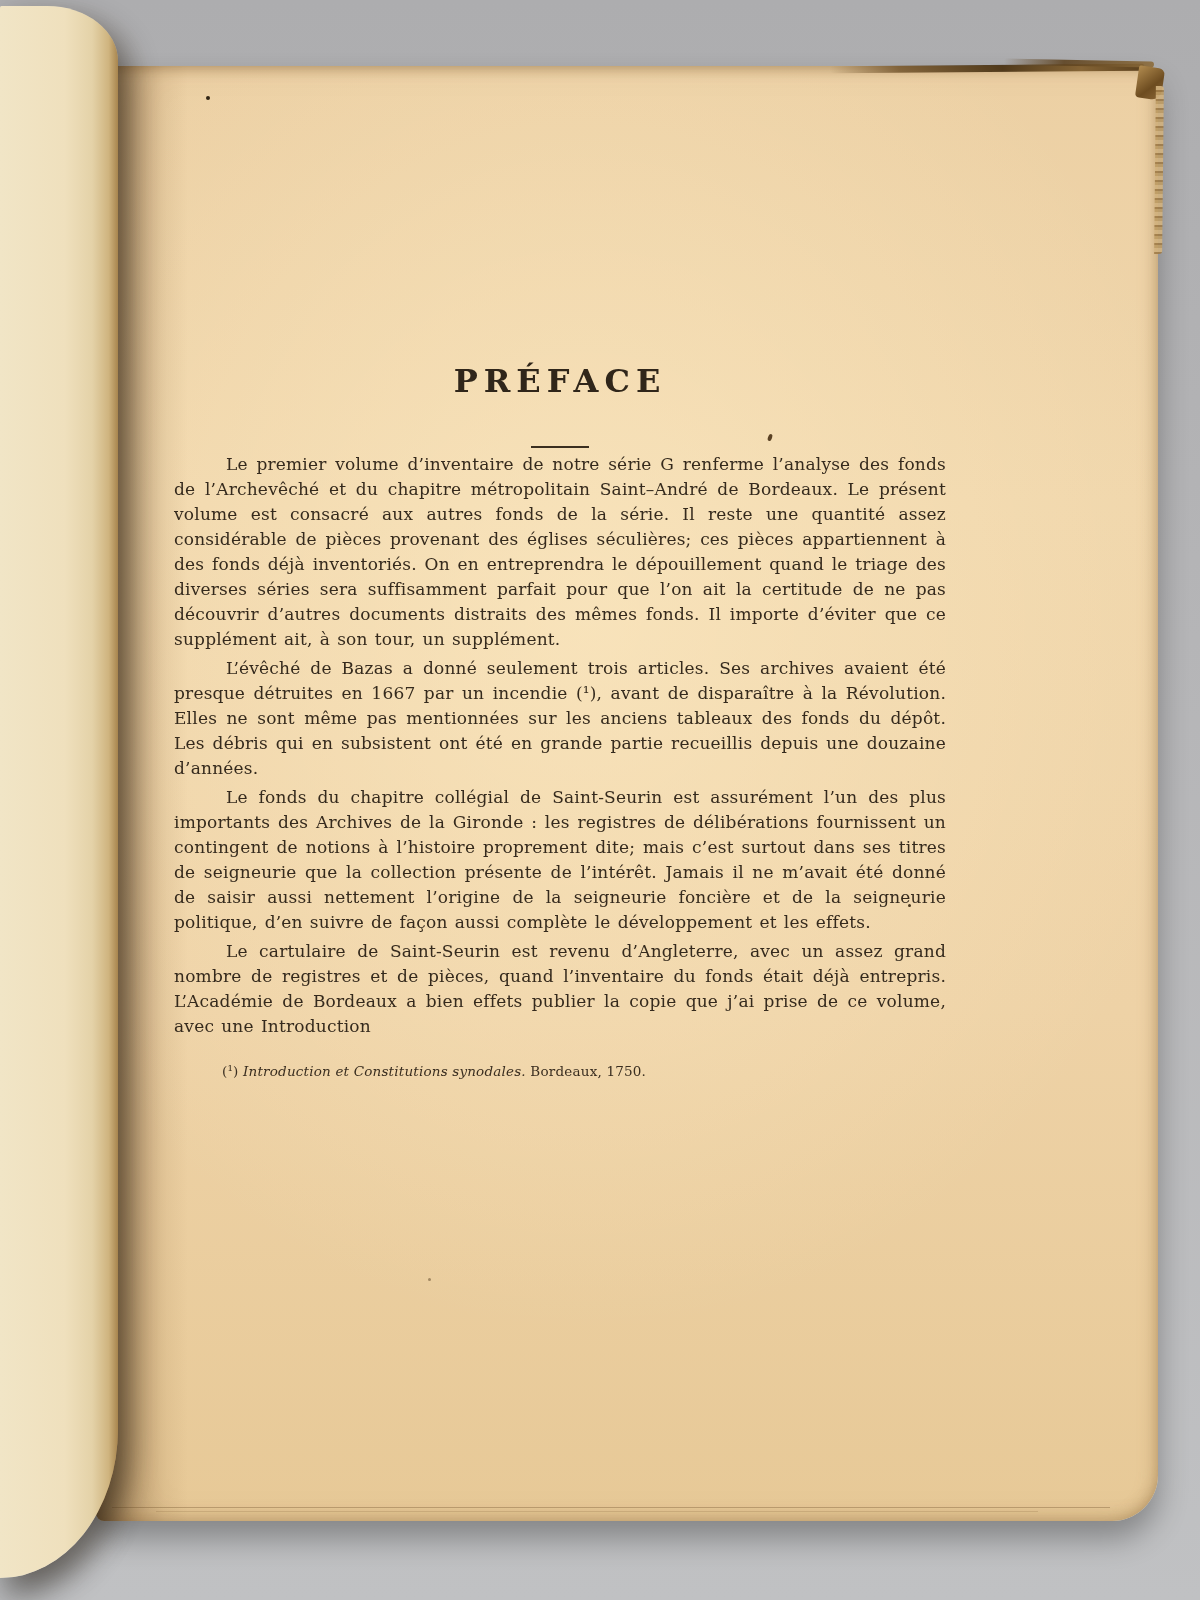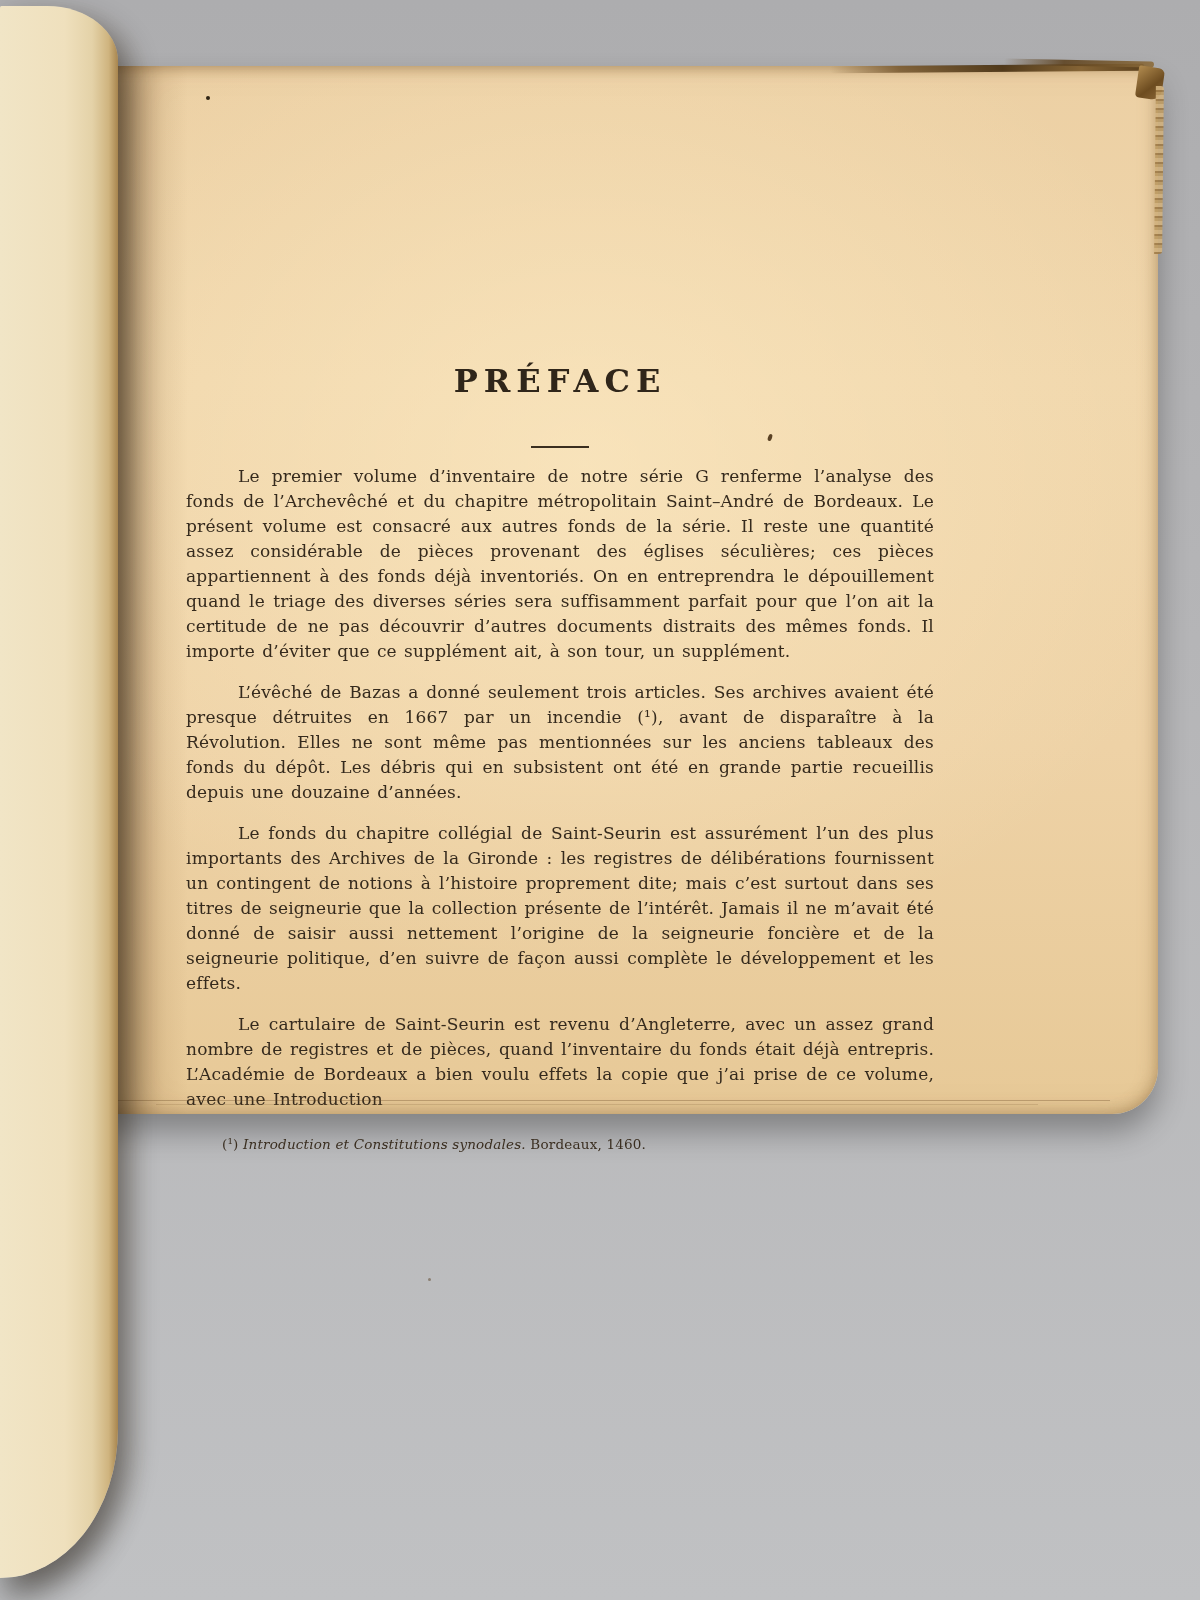--- a/index.html
+++ b/index.html
@@ -13,21 +13,21 @@
   
   .left-page {
     position:absolute; left:0; top:6px; width:118px; height:1572px; z-index:3;
     background: linear-gradient(90deg, #f1e5c6 0%, #efe0bd 55%, #e4d2a8 78%, #cfb47f 92%, #a8854e 100%);
     border-radius: 2px 90px 150px 0 / 2px 70px 190px 0;
     box-shadow: 14px 10px 26px rgba(40,30,15,0.35), 0 24px 32px rgba(0,0,0,0.30);
   }
 
   
   .main-page {
-    position:absolute; left:96px; top:66px; width:1062px; height:1048px; z-index:2;
+    position:absolute; left:96px; top:66px; width:1062px; height:1455px; z-index:2;
     background:
       radial-gradient(ellipse 85% 70% at 46% 38%, rgba(255,238,200,0.55), rgba(255,238,200,0) 70%),
       linear-gradient(180deg, #ecd0a4 0%, #f0d6ab 30%, #eed2a6 65%, #e7c997 100%);
     border-radius: 6px 10px 46px 8px;
     box-shadow:
       inset 0 10px 14px -8px rgba(120,85,40,0.45),
       inset -10px 0 18px -8px rgba(135,100,55,0.40),
       inset 0 -10px 16px -8px rgba(135,100,55,0.35),
       inset 40px 0 60px -30px rgba(100,70,35,0.22),
       0 18px 30px rgba(0,0,0,0.30);
@@ -68,21 +68,21 @@
 
   .content { position:absolute; left:74px; top:0; width:780px; color:#352a1d; }
 
   .title {
     margin:296px 0 0; text-align:center;
     font-size:32px; font-weight:600; letter-spacing:6px; color:#30261a;
   }
   .divider { width:58px; height:2px; background:#3a2e1f; margin:46px auto 0; }
 
   .body-text p {
-    margin:16px; font-size:17px; line-height:25px; text-align:justify;
+    margin:4px; font-size:17px; line-height:25px; text-align:justify;
     text-indent:52px; word-spacing:1.5px; letter-spacing:0.2px;
   }
   .p-first { margin-top:114px; }
   .gap-before { margin-top:25px; }
 
   .footnote { margin-top:24px; padding-left:52px; font-size:13.5px; color:#3a2e20; letter-spacing:0.2px; }
   .footnote .work { font-style:italic; }
 
   .speck { position:absolute; border-radius:50%; }
   .speck1 { left:110px; top:30px;  width:4px; height:4px; background:#2f2414; }
@@ -114,27 +114,27 @@
     <div class="speck speck4"></div>
 
     <div class="content">
       <h1 class="title">PRÉFACE</h1>
       <div class="divider"></div>
 
       <div class="body-text">
         <p class="p-first">Le premier volume d’inventaire de notre série G renferme l’analyse des fonds de l’Archevêché et du chapitre métropolitain Saint–André de Bordeaux. Le présent volume est consacré aux autres fonds de la série. Il reste une quantité assez considérable de pièces provenant des églises séculières; ces pièces appartiennent à des fonds déjà inventoriés. On en entreprendra le dépouillement quand le triage des diverses séries sera suffisamment parfait pour que l’on ait la certitude de ne pas découvrir d’autres documents distraits des mêmes fonds. Il importe d’éviter que ce supplément ait, à son tour, un supplément.</p>
         <p>L’évêché de Bazas a donné seulement trois articles. Ses archives avaient été presque détruites en 1667 par un incendie (¹), avant de disparaître à la Révolution. Elles ne sont même pas mentionnées sur les anciens tableaux des fonds du dépôt. Les débris qui en subsistent ont été en grande partie recueillis depuis une douzaine d’années.</p>
         <p class="gap-before">Le fonds du chapitre collégial de Saint-Seurin est assurément l’un des plus importants des Archives de la Gironde : les registres de délibérations fournissent un contingent de notions à l’histoire proprement dite; mais c’est surtout dans ses titres de seigneurie que la collection présente de l’intérêt. Jamais il ne m’avait été donné de saisir aussi nettement l’origine de la seigneurie foncière et de la seigneurie politique, d’en suivre de façon aussi complète le développement et les effets.</p>
-        <p>Le cartulaire de Saint-Seurin est revenu d’Angleterre, avec un assez grand nombre de registres et de pièces, quand l’inventaire du fonds était déjà entrepris. L’Académie de Bordeaux a bien voulu effets la copie que j’ai prise de ce volume, avec une Introduction</p>
+        <p>Le cartulaire de Saint-Seurin est revenu d’Angleterre, avec un assez grand nombre de registres et de pièces, quand l’inventaire du fonds était déjà entrepris. L’Académie de Bordeaux a bien effets publier la copie que j’ai prise de ce volume, avec une Introduction</p>
       </div>
 
       <div class="footnote">
         <span>(¹)</span>
         <span class="work">Introduction et Constitutions synodales.</span>
-        <span>Bordeaux, 1460.</span>
+        <span>Bordeaux, 1750.</span>
       </div>
     </div>
 
     <div class="under-edge"></div>
     <div class="under-edge2"></div>
   </div>
 
 </div>
 
 </body></html>

